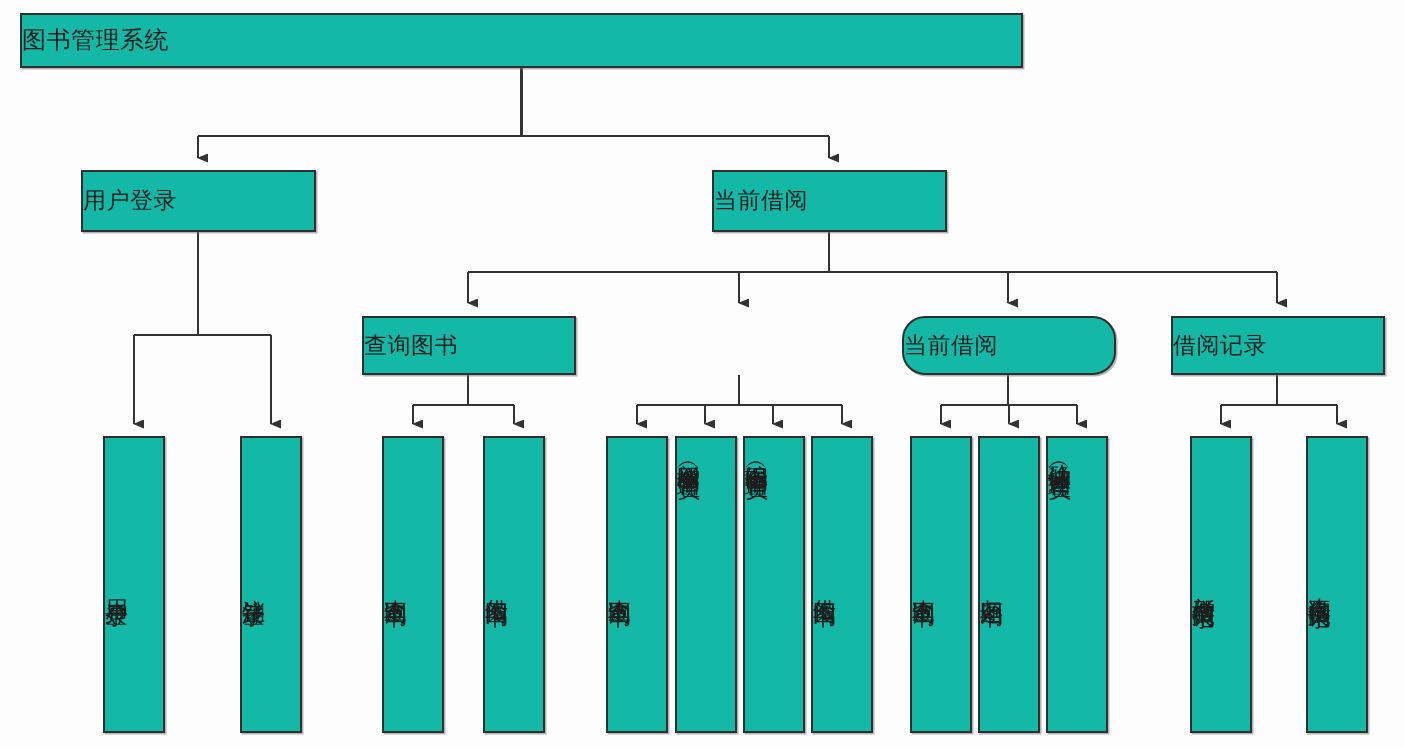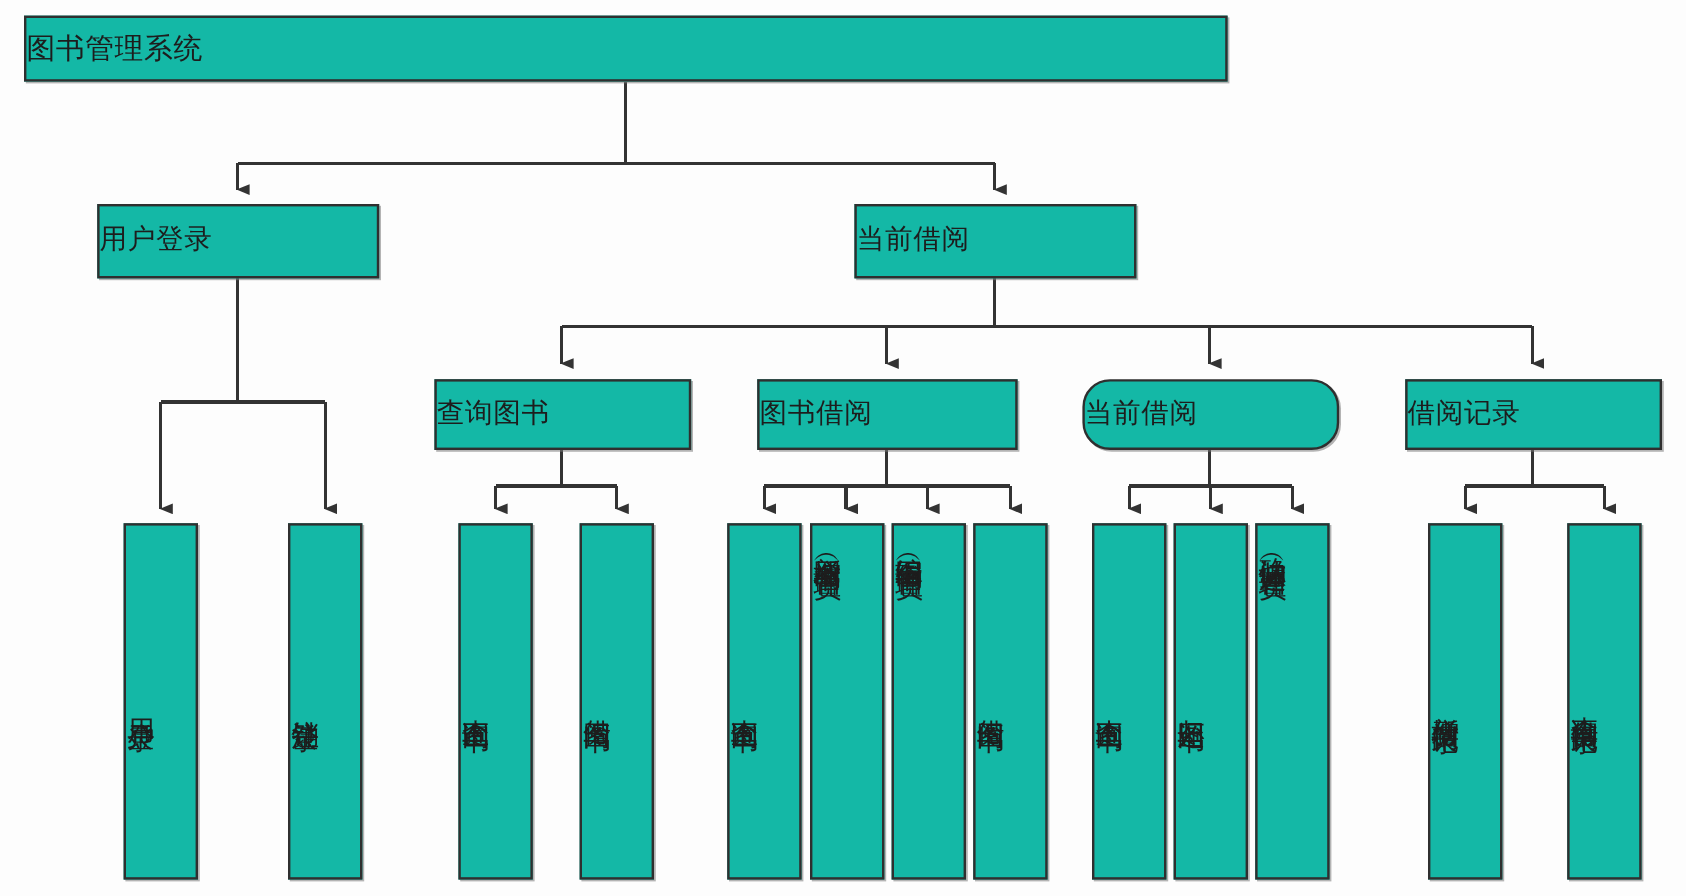--- a/index.html
+++ b/index.html
@@ -139,23 +139,20 @@
   <div class="node horizontal" style="left:81px; top:170px; width:235px; height:62px;">
     <span class="node-label">用户登录</span>
   </div>
   <div class="node horizontal" style="left:712px; top:170px; width:235px; height:62px;">
     <span class="node-label">当前借阅</span>
   </div>
 
   <div class="node horizontal" style="left:362px; top:316px; width:214px; height:59px;">
     <span class="node-label">查询图书</span>
   </div>
-  <div class="node horizontal" style="left:631px; top:316px; width:217px; height:59px;">
-    <span class="node-label">图书借阅</span>
-  </div>
   <div class="node horizontal" style="left:902px; top:316px; width:214px; height:59px;border-radius:23px;">
     <span class="node-label">当前借阅</span>
   </div>
   <div class="node horizontal" style="left:1171px; top:316px; width:214px; height:59px;">
     <span class="node-label">借阅记录</span>
   </div>
 
   <div class="node vertical short-label" style="left:103px; top:436px; width:62px; height:297px;">
     <span class="node-label">用户登录</span>
   </div>

